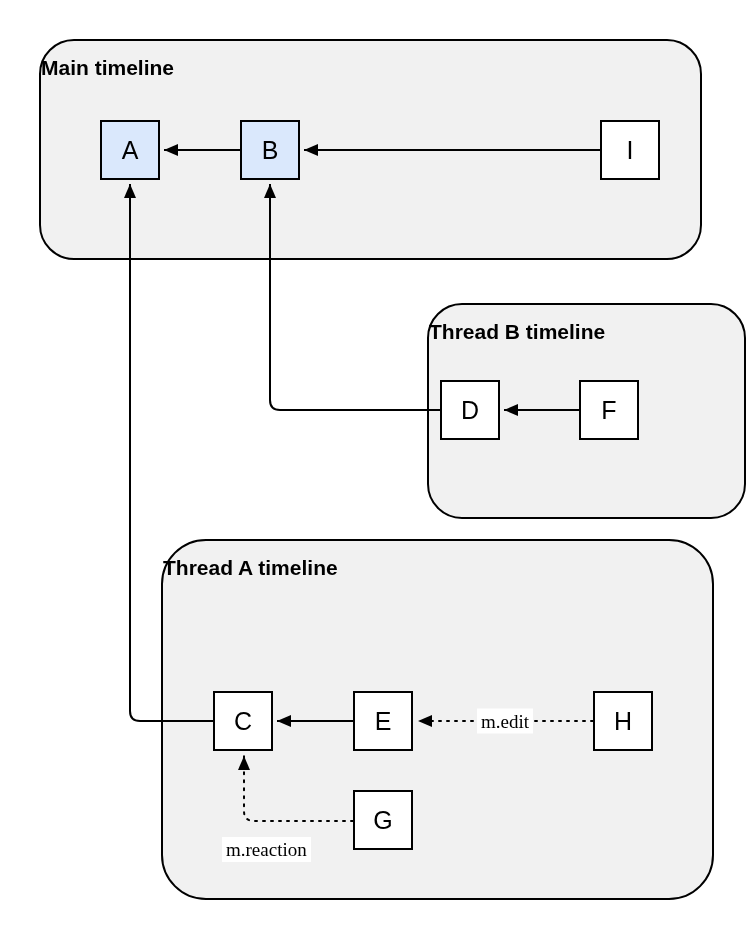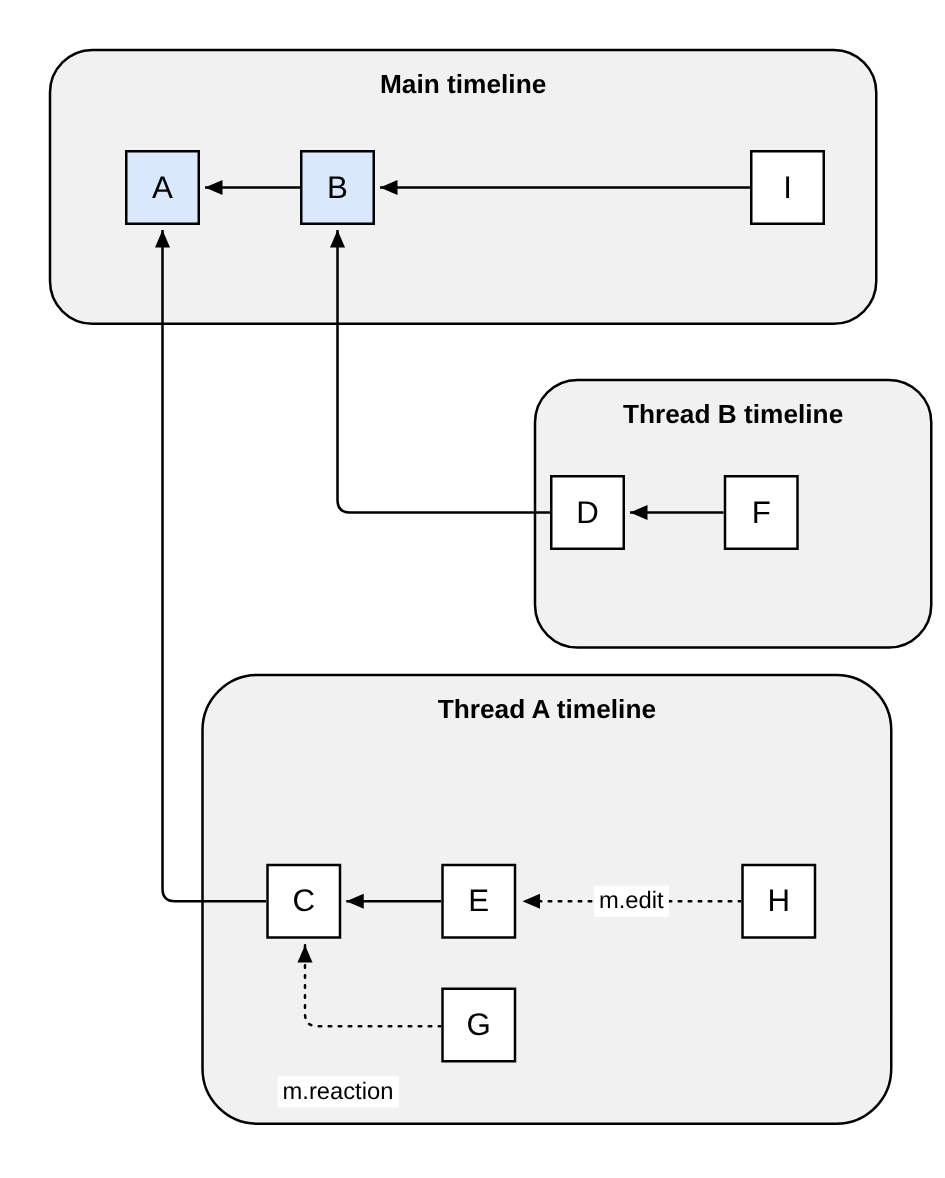--- a/index.html
+++ b/index.html
@@ -13,21 +13,21 @@
   }
   .group{
     position:absolute;
     background:#f1f1f1;
     border:2px solid #000;
     box-sizing:border-box;
   }
   .group-title{
     position:absolute;
     left:0;right:0;top:14px;
-    text-align:center;
+    text-align:left;
     font-size:21px;
     font-weight:bold;
     line-height:26px;
   }
   .node{
     position:absolute;
     width:60px;height:60px;
     box-sizing:border-box;
     border:2px solid #000;
     background:#ffffff;
@@ -40,20 +40,21 @@
     position:absolute;left:0;top:0;
     pointer-events:none;
   }
   .edge-label{
     position:absolute;
     background:#ffffff;
     font-size:19px;
     line-height:23px;
     padding:1px 4px;
     white-space:nowrap;
+    font-family:Liberation Serif, serif;
   }
   .edge-label.centered{transform:translate(-50%,-50%);}
 </style>
 </head>
 <body>
 
 <div id="canvas">
 
   <div class="group" style="left:39px;top:39px;width:663px;height:221px;border-radius:35px;">
     <div class="group-title">Main timeline</div>
@@ -88,15 +89,15 @@
   <div class="node highlighted" style="left:240px;top:120px;">B</div>
   <div class="node" style="left:600px;top:120px;">I</div>
   <div class="node" style="left:440px;top:380px;">D</div>
   <div class="node" style="left:579px;top:380px;">F</div>
   <div class="node" style="left:213px;top:691px;">C</div>
   <div class="node" style="left:353px;top:691px;">E</div>
   <div class="node" style="left:593px;top:691px;">H</div>
   <div class="node" style="left:353px;top:790px;">G</div>
 
   <div class="edge-label centered" style="left:505px;top:721px;">m.edit</div>
-  <div class="edge-label" style="left:222px;top:837px;margin-top:24px;">m.reaction</div>
+  <div class="edge-label" style="left:222px;top:837px;">m.reaction</div>
 
 </div>
 
 </body></html>

